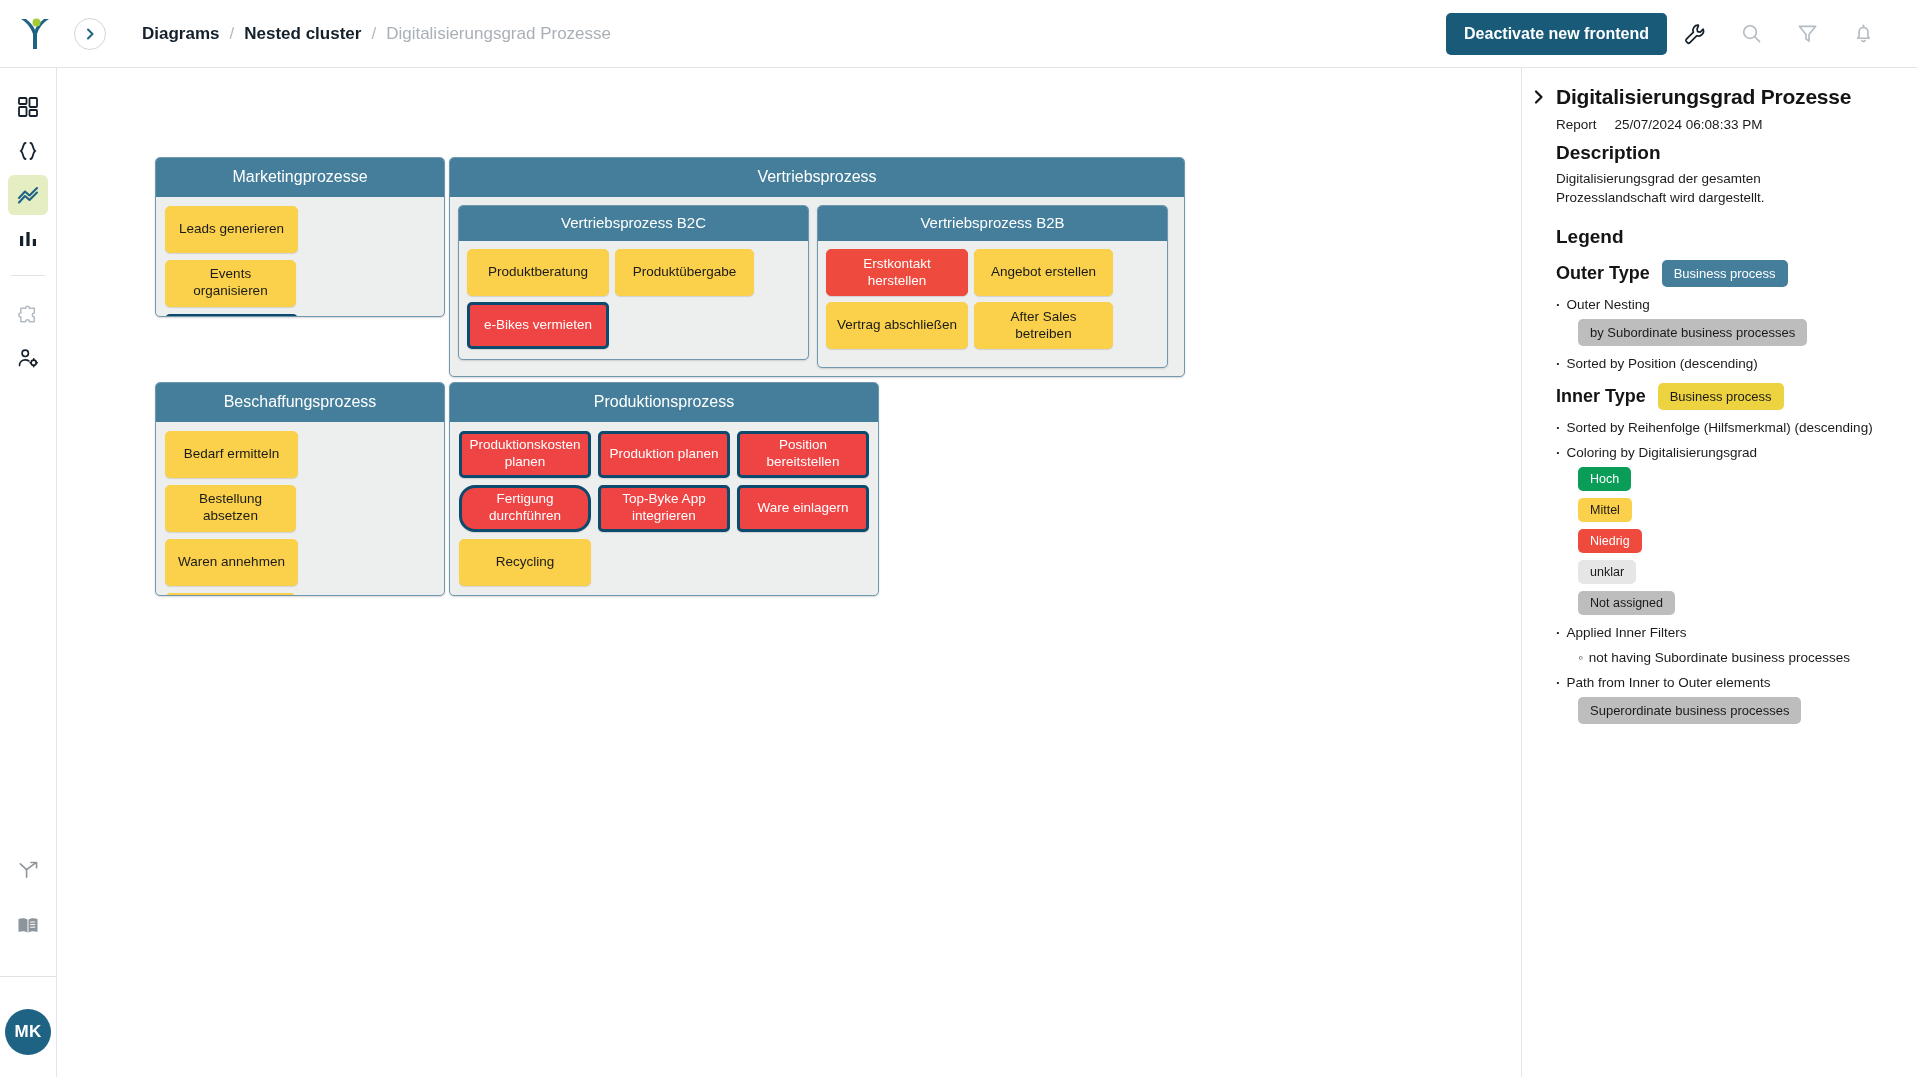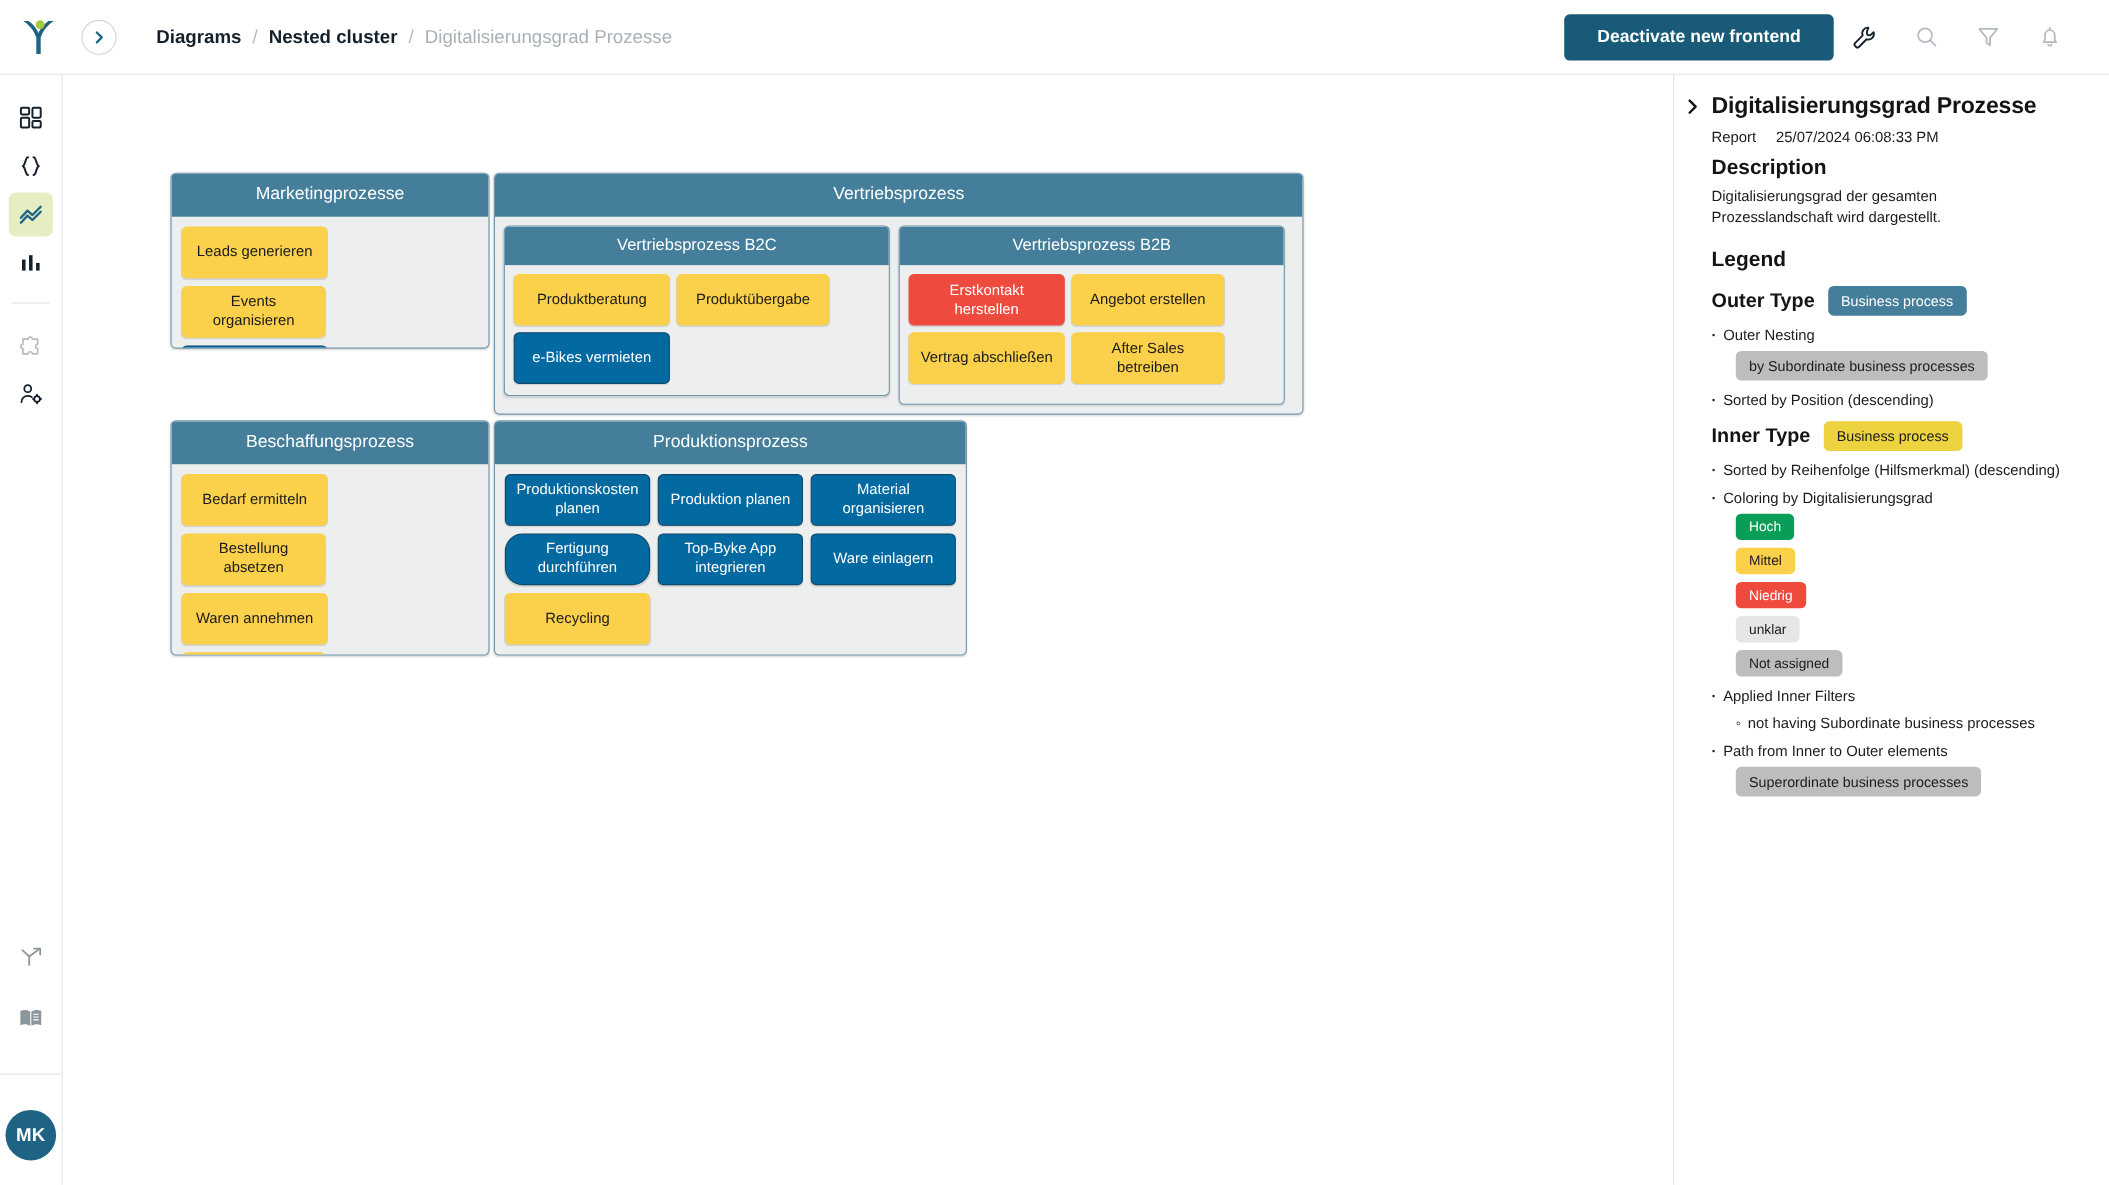--- a/index.html
+++ b/index.html
@@ -43,21 +43,21 @@
   .crumb-current { color: #a9b0b7; font-weight: 400; white-space: nowrap; }
 
   .topbar-right {
     margin-left: auto; display: flex; align-items: center; gap: 0px;
     padding-right: 26px;
   }
   .deactivate-btn {
     background: #185a78; color: #fff;
     font-size: 16px; font-weight: 700;
     border: none; border-radius: 5px;
-    padding: 12px 30px; cursor: pointer; white-space: nowrap;
+    padding: 12px 18px; cursor: pointer; white-space: nowrap;
     font-family: "Liberation Sans", sans-serif;
   }
   .tb-icon {
     width: 56px; height: 56px;
     display: flex; align-items: center; justify-content: center;
     cursor: pointer;
   }
 
   
   .rail {
@@ -129,21 +129,21 @@
 
   
   .node {
     border-radius: 5px;
     display: flex; align-items: center; justify-content: center;
     text-align: center; font-size: 13.5px; line-height: 1.25;
     padding: 4px 6px;
     cursor: pointer;
     box-shadow: 0 1px 1px rgba(0,0,0,.12);
   }
-  .node.green  { background: #0369a1; color: #ffffff; border: 1px solid #0c4a6e; }
+  .node.green  { background: #ef4444; color: #ffffff; border: 3px solid #0c4a6e; }
   .node.yellow { background: #fbd04a; color: #1b1b1b; border: 1px solid #fbd04a; }
   .node.red    { background: #ee4a3d; color: #ffffff; border: 1px solid #ee4a3d; }
 
   
   .right-panel {
     position: absolute; top: 68px; right: 0;
     width: 396px; height: 1009px;
     background: #ffffff;
     border-left: 1px solid #e2e5e8;
     padding: 16px 18px 16px 0;
@@ -357,21 +357,21 @@
       <div class="node yellow" style="width:131px;height:47px;">Qualität überprüfen</div>
 
     </div>
   </div>
 
   <div class="cluster" style="left:392px; top:314px; width:430px; height:214px;">
     <div class="cluster-header">Produktionsprozess</div>
     <div class="cluster-body">
       <div class="node green" style="width:132px;height:47px;">Produktionskosten planen</div>
       <div class="node green" style="width:132px;height:47px;">Produktion planen</div>
-      <div class="node green" style="width:132px;height:47px;">Material organisieren</div>
+      <div class="node green" style="width:132px;height:47px;">Position bereitstellen</div>
       <div class="node green" style="width:132px;height:47px;border-radius:16px;">Fertigung durchführen</div>
       <div class="node green" style="width:132px;height:47px;">Top-Byke App integrieren</div>
       <div class="node green" style="width:132px;height:47px;">Ware einlagern</div>
       <div class="node yellow" style="width:132px;height:47px;">Recycling</div>
     </div>
   </div>
 
 </div>
 
 <div class="right-panel">

